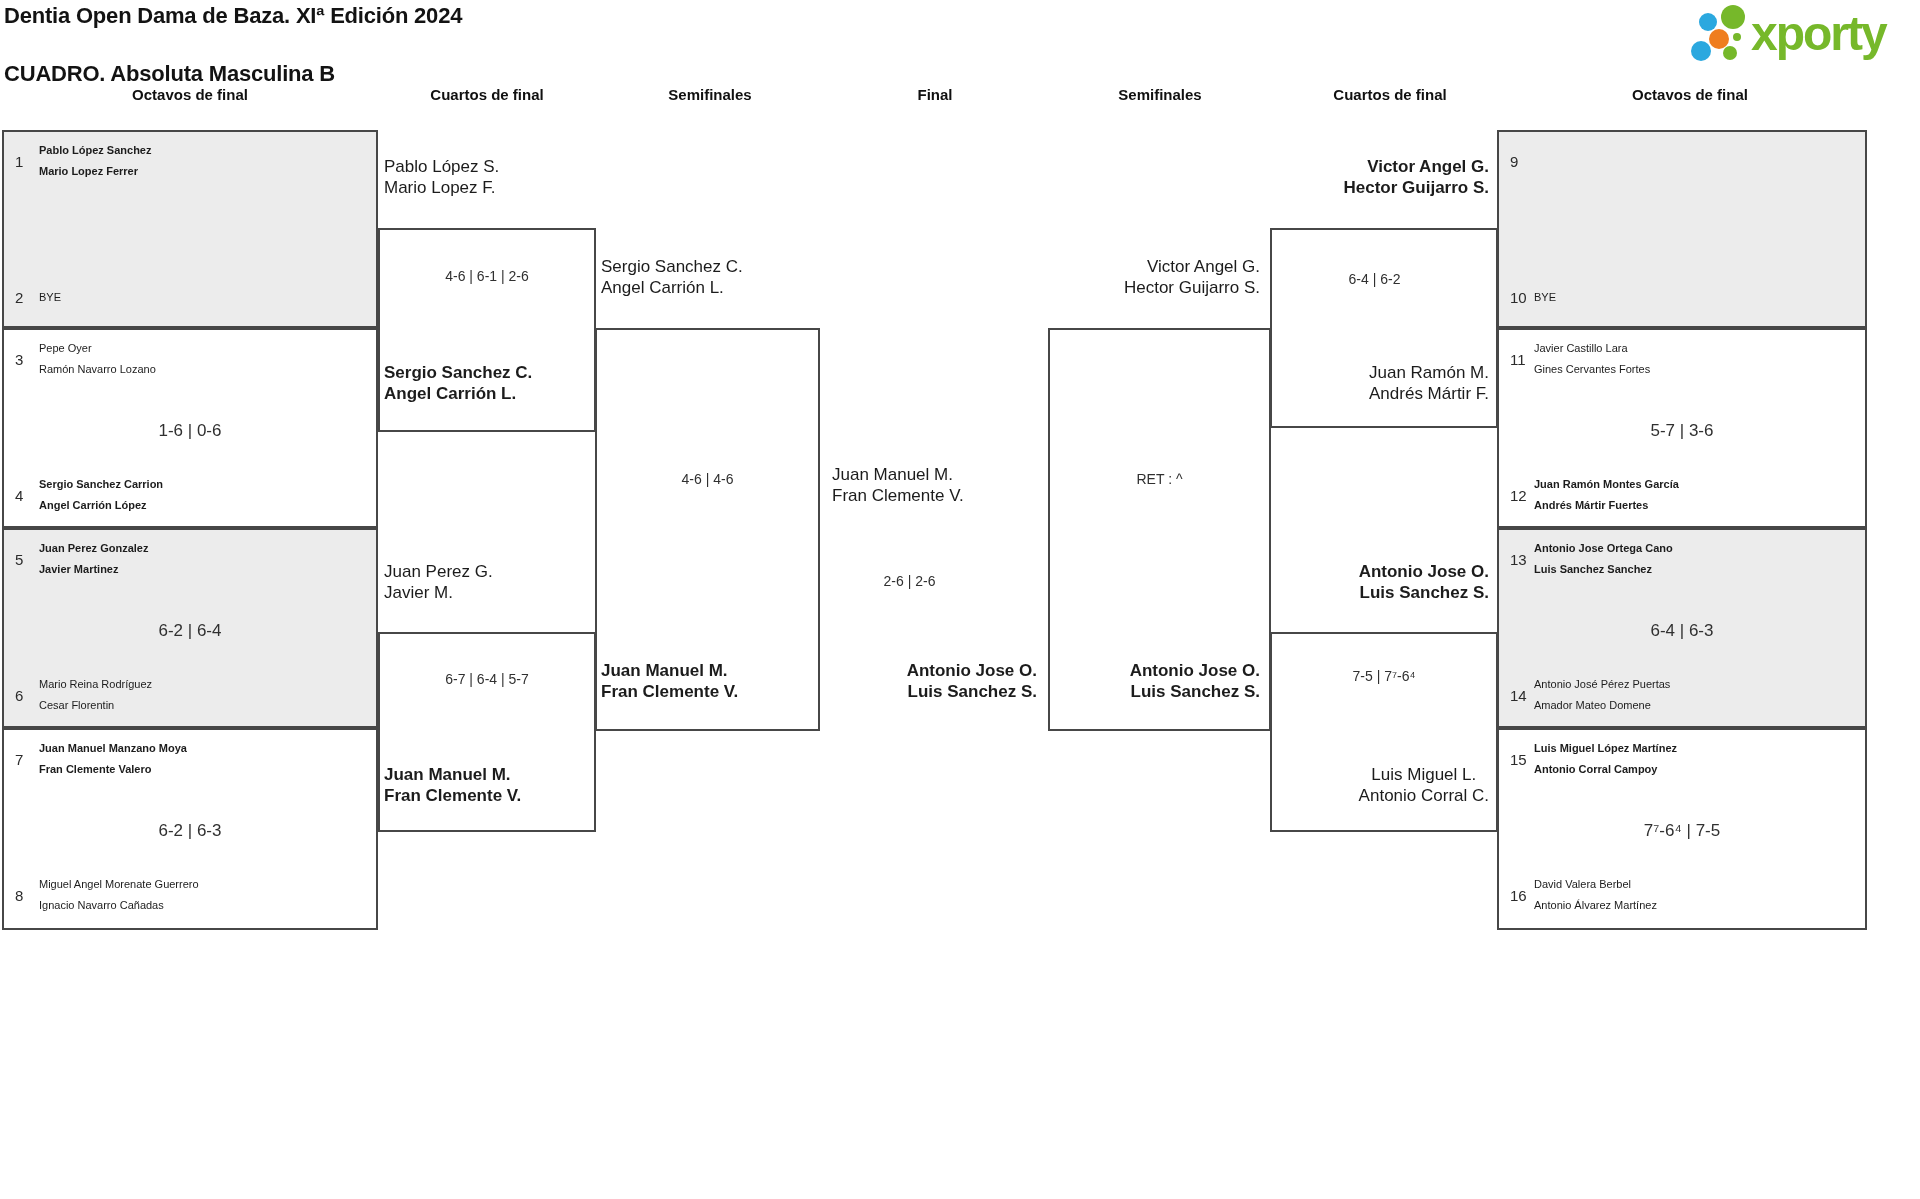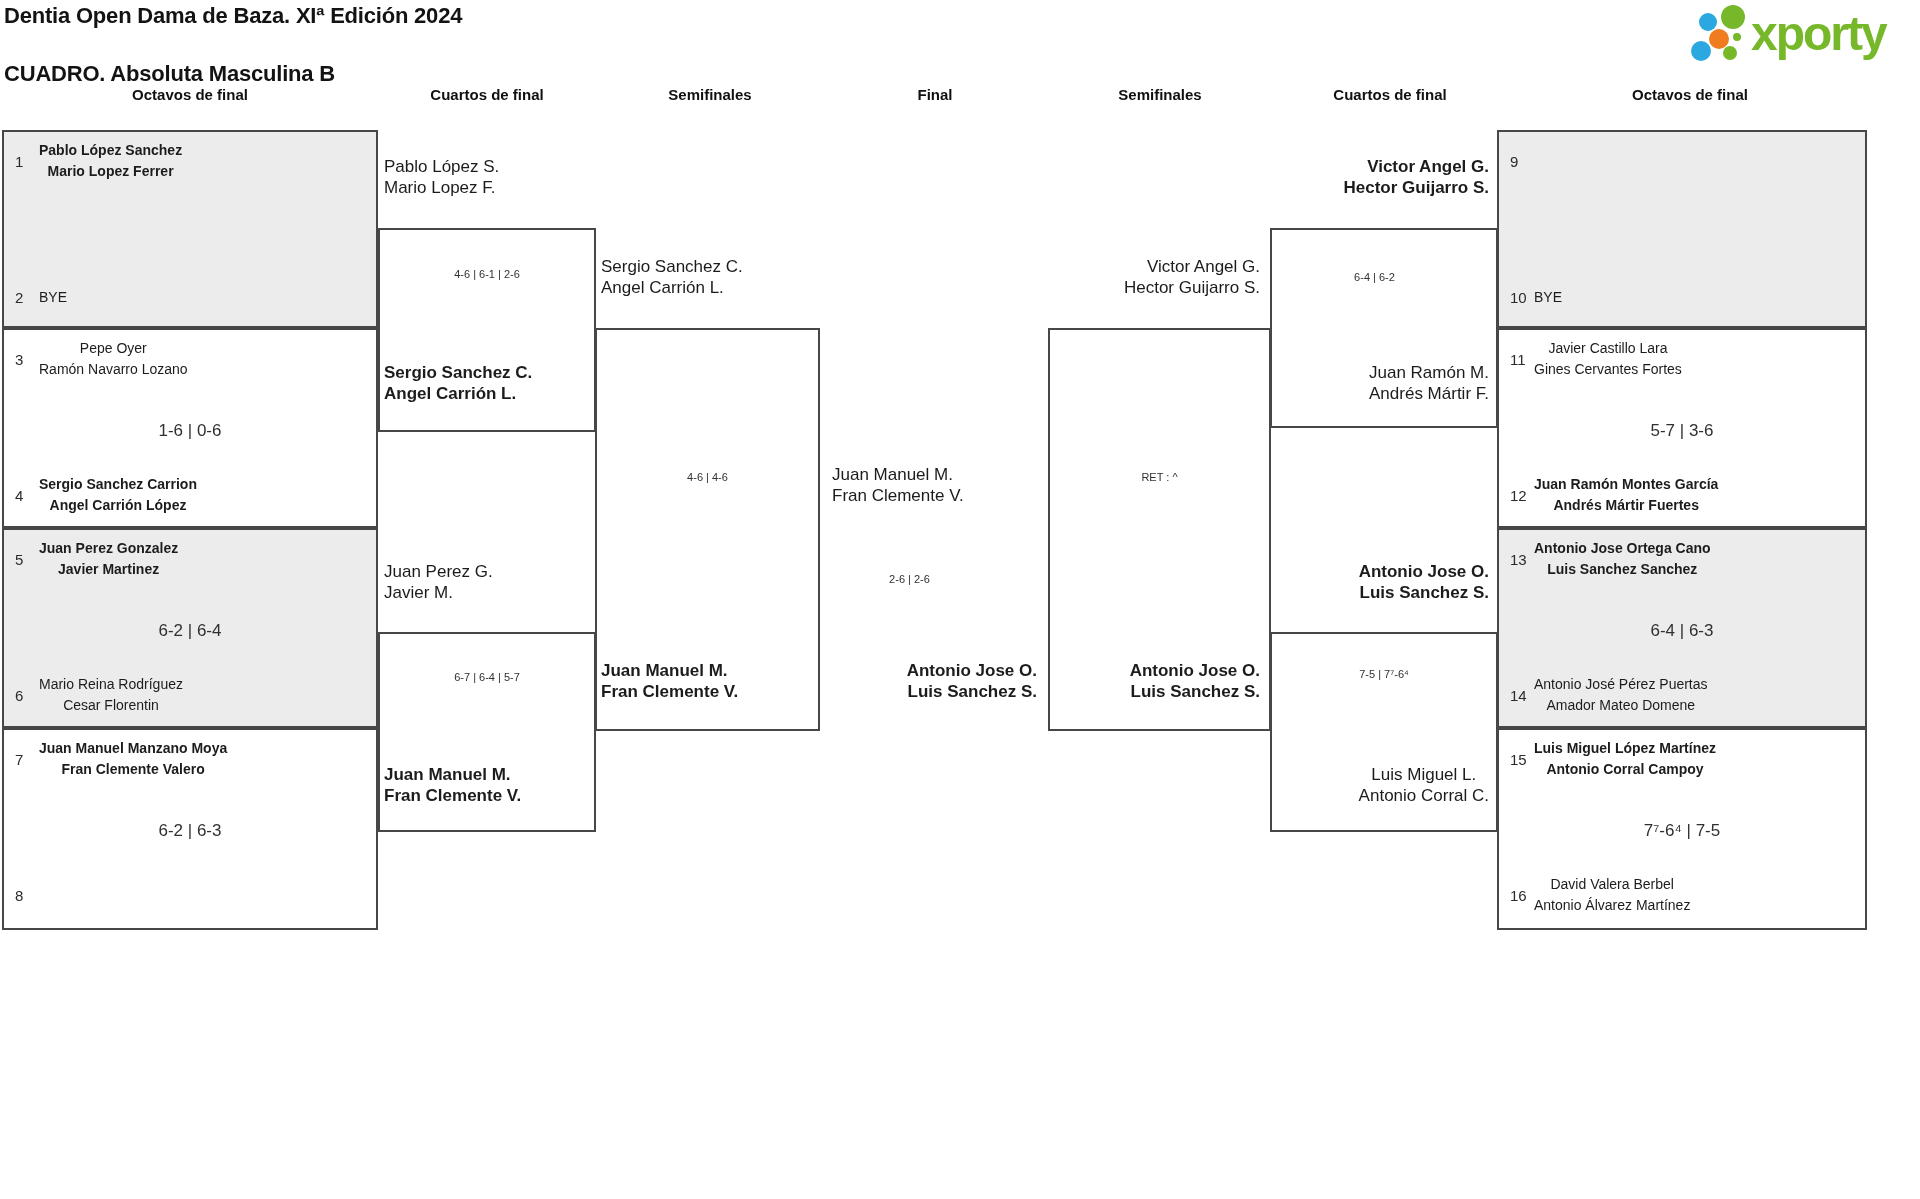--- a/index.html
+++ b/index.html
@@ -11,26 +11,26 @@
   .title{position:absolute;left:4px;font-size:22px;font-weight:700;color:#131313;letter-spacing:-0.2px;white-space:nowrap;}
   .t1{top:3px;} .t2{top:17px;margin-top:44px;}
   .round-h{position:absolute;top:86px;transform:translateX(-50%);font-size:15px;font-weight:700;color:#101010;white-space:nowrap;}
   .box{position:absolute;border:2px solid #474747;box-sizing:border-box;background:#ffffff;}
   .box.gray{background:#ececec;}
   .box.hollow{background:transparent;}
   .team{position:absolute;left:5px;right:5px;display:flex;align-items:center;min-height:46px;}
   .team.toppos{top:6px;}
   .team.botpos{top:142px;}
   .seed{flex:0 0 24px;padding-left:6px;font-size:15px;color:#2b2b2b;}
-  .names{font-size:14px;line-height:21px;color:#1c1c1c;text-align:center;}
+  .names{font-size:11px;line-height:21px;color:#1c1c1c;}
   .bold{font-weight:700;}
   .nline{display:block;white-space:nowrap;}
   .score{position:absolute;top:91px;left:0;width:100%;text-align:center;font-size:17px;color:#303030;white-space:nowrap;}
   .fslot{position:absolute;font-size:17px;line-height:21px;color:#1c1c1c;white-space:nowrap;}
-  .fscore{position:absolute;text-align:center;font-size:11px;color:#303030;white-space:nowrap;}
+  .fscore{position:absolute;text-align:center;font-size:14px;color:#303030;white-space:nowrap;}
   .ralign{text-align:right;}
   .logo{position:absolute;left:1685px;top:2px;width:232px;height:68px;}
   .dot{position:absolute;border-radius:50%;}
   .logo-text{position:absolute;left:66px;top:6px;font-size:48px;font-weight:700;letter-spacing:-2px;color:#76b82a;line-height:52px;}
 </style>
 </head>
 <body>
 
 <div class="title t1">Dentia Open Dama de Baza. XIª Edición 2024</div>
 <div class="title t2">CUADRO. Absoluta Masculina B</div>
@@ -117,20 +117,24 @@
   <div class="team toppos">
     <span class="seed">7</span>
     <span class="names bold">
       <span class="nline">Juan Manuel Manzano Moya</span>
       <span class="nline">Fran Clemente Valero</span>
     </span>
   </div>
   <div class="score">6-2 | 6-3</div>
   <div class="team botpos">
     <span class="seed">8</span>
+    <span class="names">
+      <span class="nline">Miguel Angel Morenate Guerrero</span>
+      <span class="nline">Ignacio Navarro Cañadas</span>
+    </span>
   </div>
 </div>
 
 <div class="box gray" style="left:1497px;top:130px;width:370px;height:198px;">
   <div class="team toppos">
     <span class="seed">9</span>
   </div>
   <div class="score"></div>
   <div class="team botpos">
     <span class="seed">10</span>

